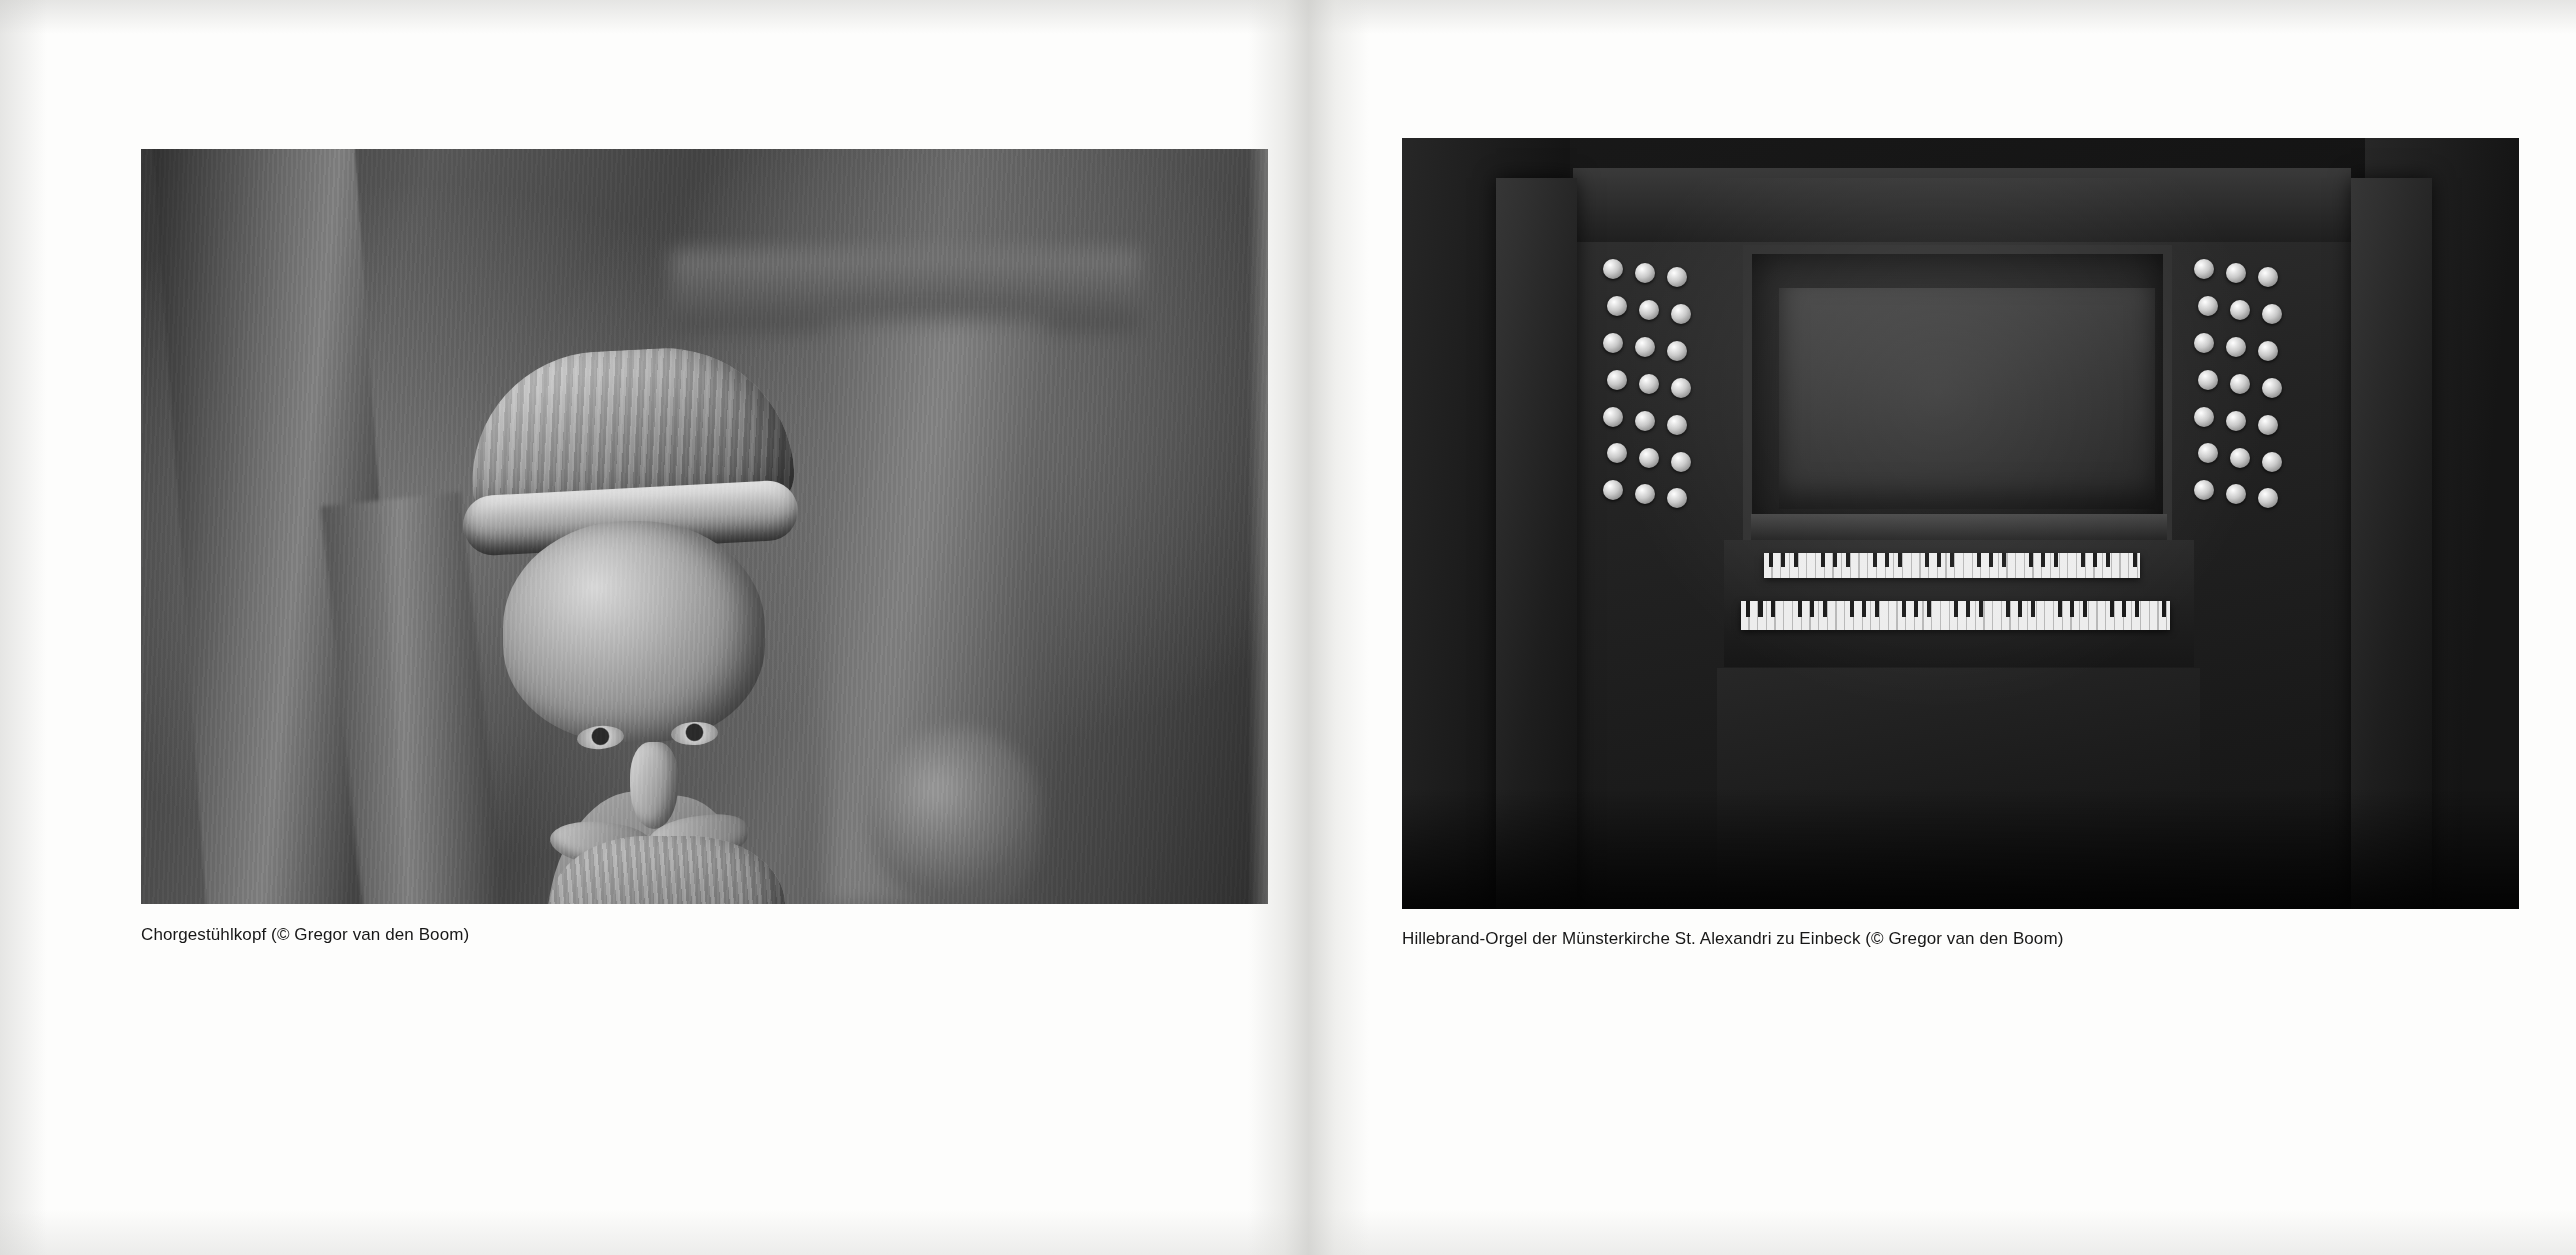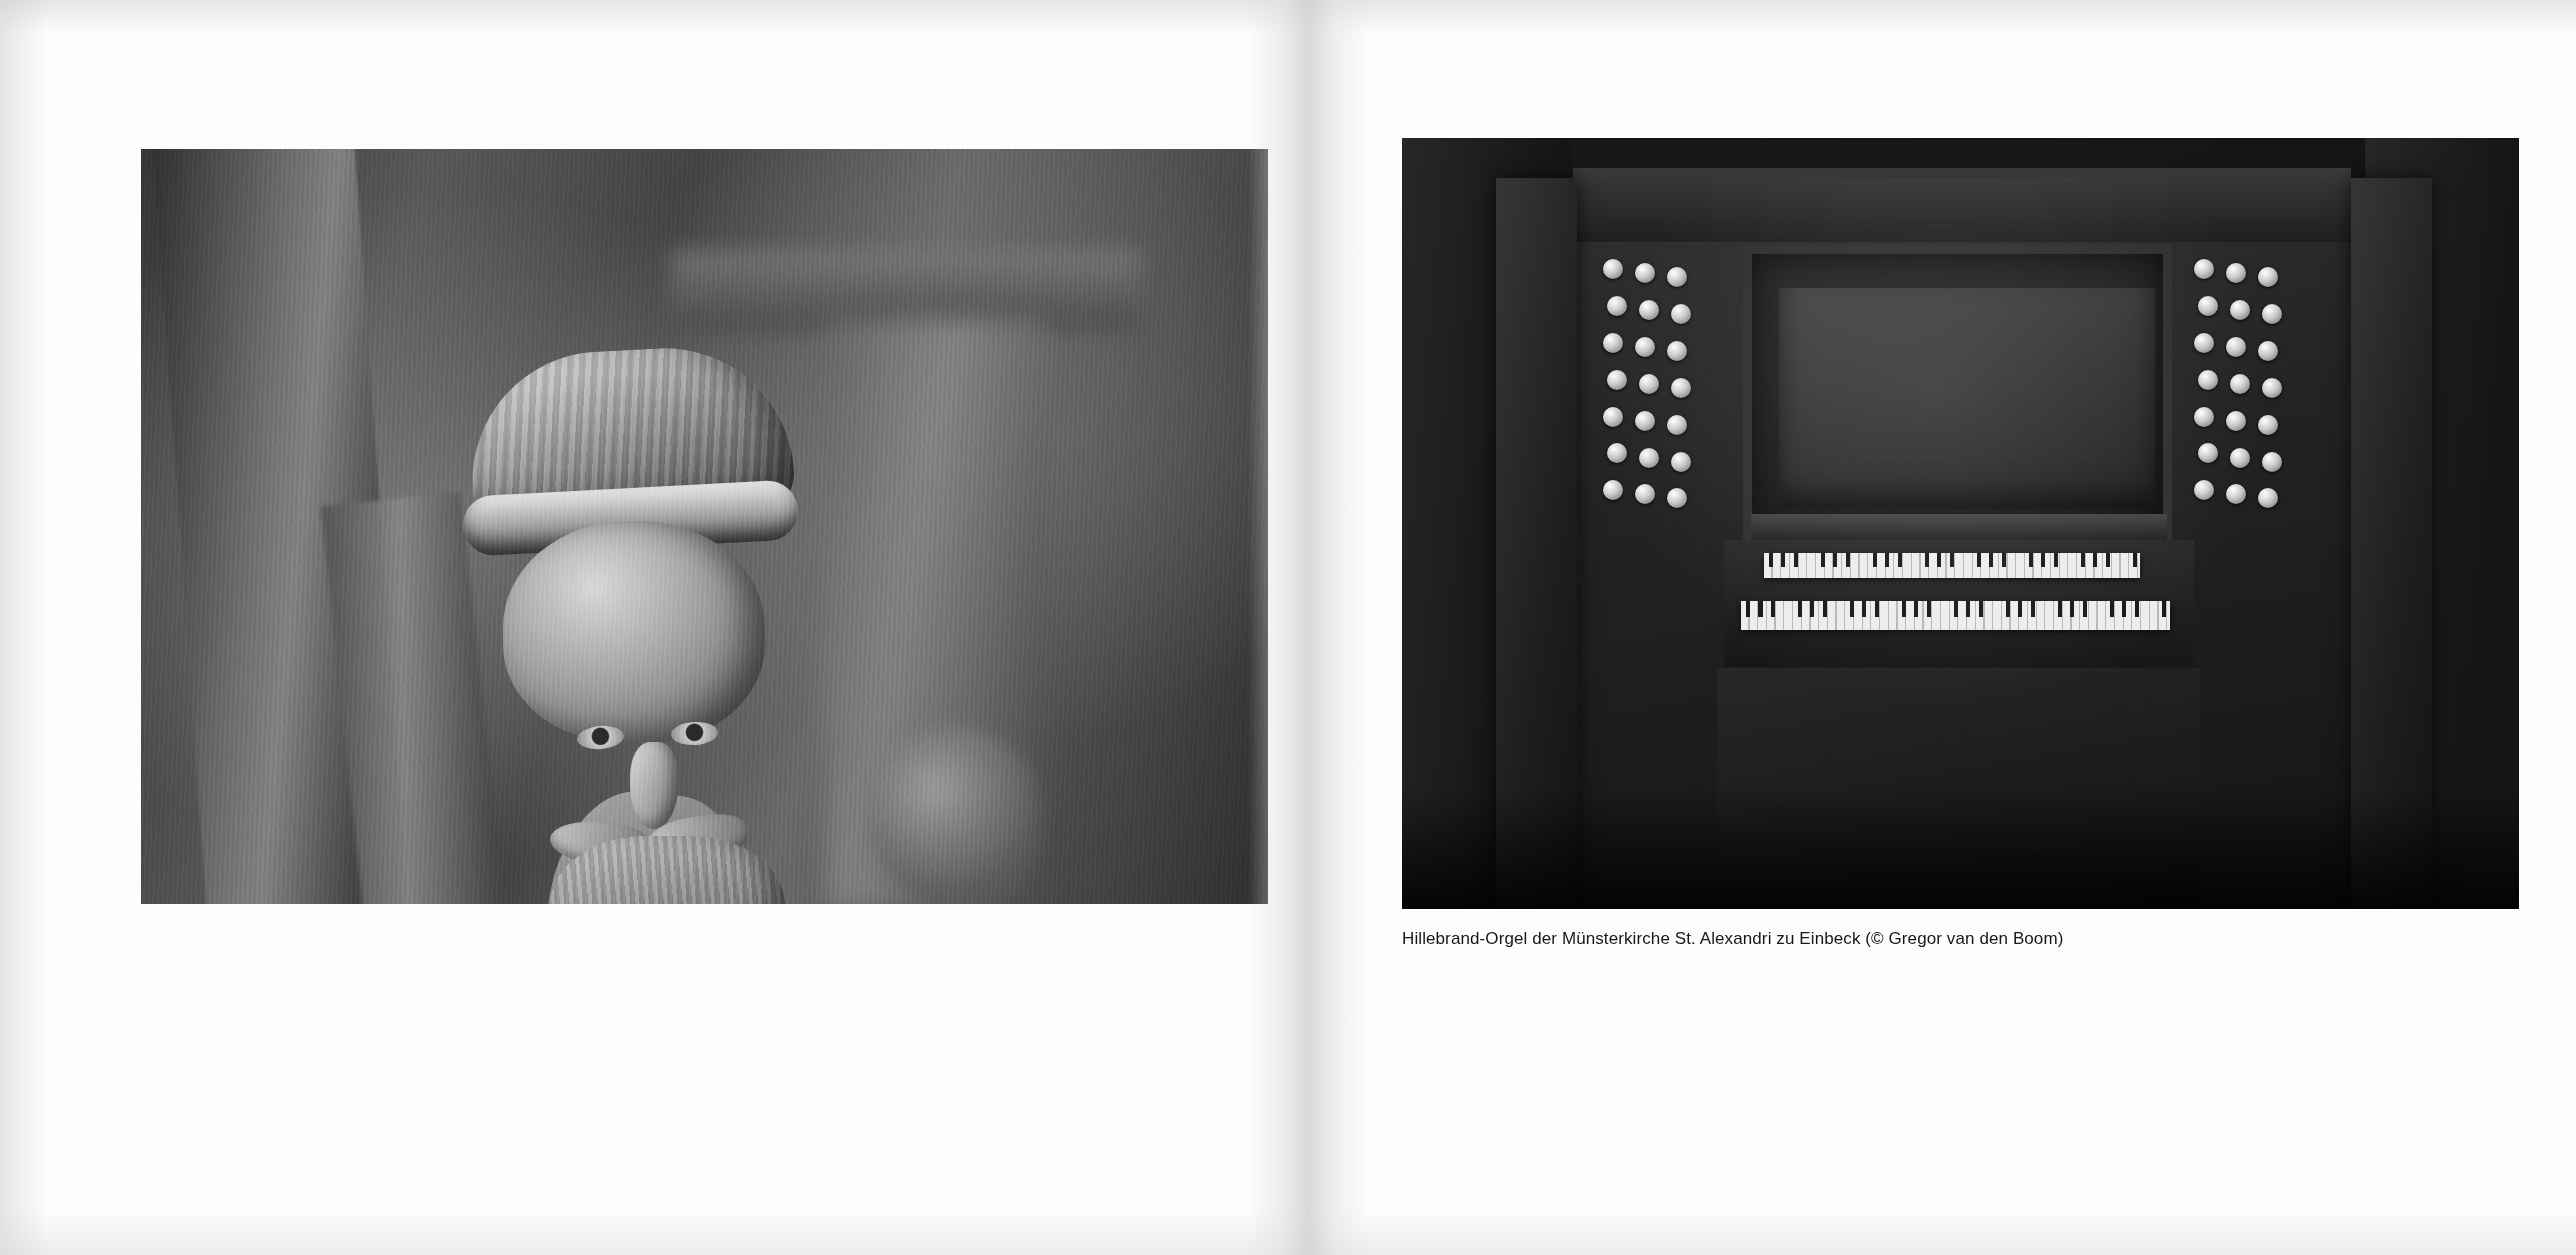--- a/index.html
+++ b/index.html
@@ -364,20 +364,21 @@
             <div class="p1-eye-r"></div>
             <div class="p1-nose"></div>
             <div class="p1-mous-l"></div>
             <div class="p1-mous-r"></div>
             <div class="p1-beard"></div>
           </div>
         </div>
         <div class="p1-grain"></div>
       </div>
     </div>
+    <figcaption class="caption">Chorgestühlkopf (© Gregor van den Boom)</figcaption>
   </figure>
 
   <figure class="figure fig-right">
     <div class="photo-frame">
       <div class="photo2">
         <div class="p2-wall-l"></div>
         <div class="p2-wall-r"></div>
         <div class="p2-case"></div>
         <div class="p2-topbeam"></div>
         <div class="p2-pillar-l"></div>

